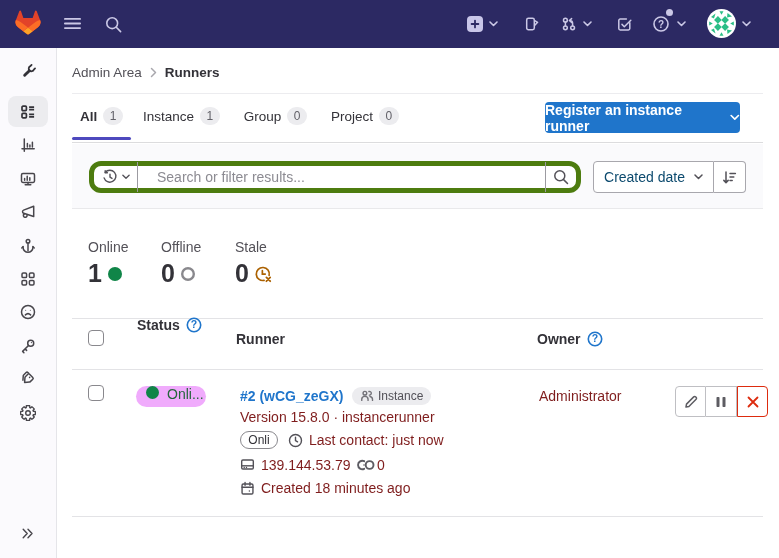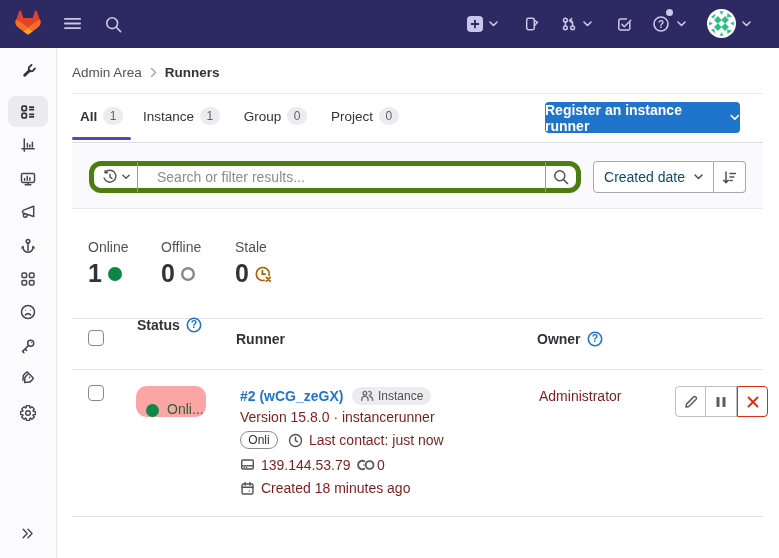--- a/index.html
+++ b/index.html
@@ -33,21 +33,21 @@
 .cdate { width:121px; height:32px; background:#fff; border:1px solid #a8a7ad; border-radius:4px 0 0 4px; display:flex; align-items:center; justify-content:center; gap:9px; font-size:14px; color:#0c4a6e; }
 .sortb { width:32px; height:32px; background:#fff; border:1px solid #a8a7ad; border-left:none; border-radius:0 4px 4px 0; display:flex; align-items:center; justify-content:center; }
 
 .stat { position:absolute; }
 .stat .lb { font-size:14px; color:#535158; }
 .stat .nm { margin-top:4px; font-size:25px; font-weight:700; color:#333238; display:flex; align-items:center; gap:5px; }
 
 .thline { position:absolute; left:72px; width:691px; height:1px; background:#dcdcde; }
 .chk { position:absolute; width:16px; height:16px; border:1px solid #89888d; border-radius:4px; background:#fff; }
 .hlab { position:absolute; font-size:14px; font-weight:700; color:#333238; display:flex; align-items:center; gap:6px; }
-.pill { position:absolute; left:136px; top:386px; width:70px; height:31px; background:#fca5a5; border-radius:11px; display:flex; align-items:flex-end; }
+.pill { position:absolute; left:136px; top:386px; width:70px; height:21px; background:#f0abfc; border-radius:11px; display:flex; align-items:flex-start; }
 .pill .dot { width:13px; height:13px; border-radius:50%; background:#108548; margin-left:10px; }
 .pill .tx { font-size:14px; color:#24663b; margin-left:8px; }
 .rlink { position:absolute; left:240px; top:388px; font-size:14px; font-weight:700; color:#1f75cb; }
 .ibadge { position:absolute; left:352px; top:387px; height:18px; background:#ececef; border-radius:9px; padding:0 8px; display:flex; align-items:center; gap:4px; font-size:12px; color:#535158; }
 .rtext { position:absolute; font-size:14px; color:#7f1d1d; }
 .idle { position:absolute; left:240px; top:431px; width:38px; height:18px; border:1px solid #89888d; border-radius:9px; font-size:12px; color:#333238; display:flex; align-items:center; justify-content:center; background:#fff; }
 .icn { position:absolute; }
 .acts { position:absolute; left:675px; top:386px; display:flex; }
 .abtn { width:31px; height:31px; background:#fff; border:1px solid #bfbfc3; display:flex; align-items:center; justify-content:center; }
 .abtn.b1 { border-radius:4px 0 0 4px; }

